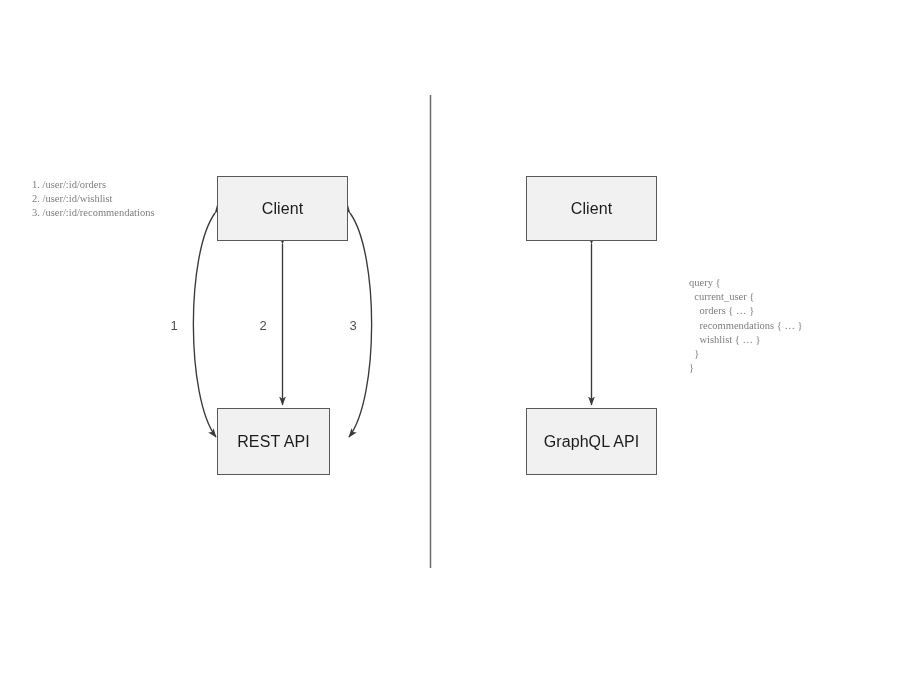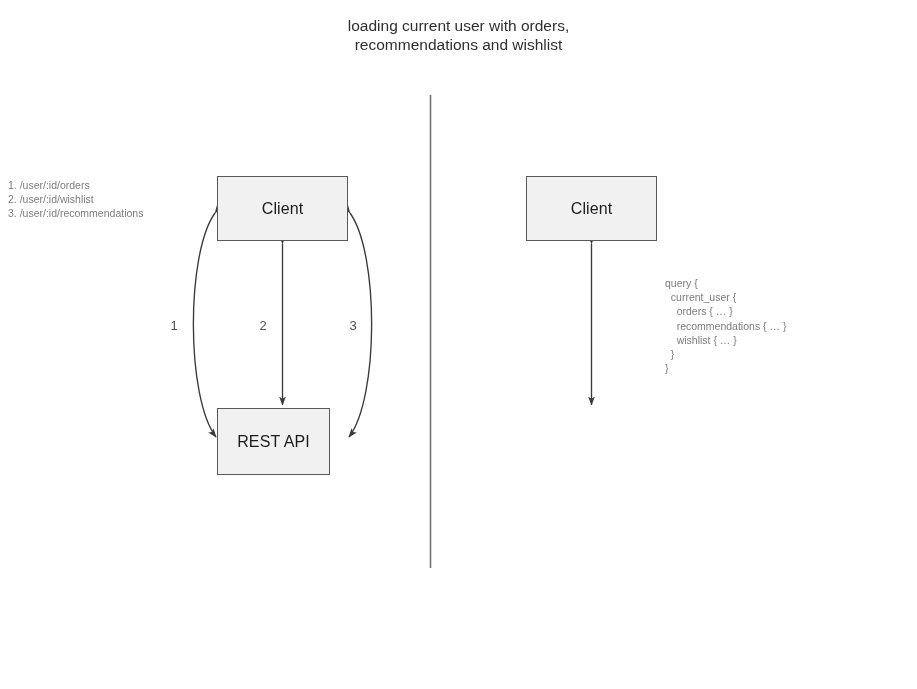--- a/index.html
+++ b/index.html
@@ -54,25 +54,26 @@
   }
 
   #node-client-rest  { left: 217px; top: 176px; width: 131px; height: 65px; }
   #node-rest-api     { left: 217px; top: 408px; width: 113px; height: 67px; }
   #node-client-gql   { left: 526px; top: 176px; width: 131px; height: 65px; }
   #node-graphql-api  { left: 526px; top: 408px; width: 131px; height: 67px; }
 
   
   .code {
     position: absolute;
-    font-family: Liberation Sans, sans-serif;
+    font-family: Liberation Serif, serif;
     font-size: 10.5px;
     line-height: 14.2px;
     color: #7d7d7d;
     white-space: pre;
+    margin-left: 24px;
   }
   #rest-endpoints { left: 8px;   top: 178px; }
   #gql-query      { left: 665px; top: 276px; }
 
   
   .edge-label {
     position: absolute;
     font-family: "Liberation Sans", sans-serif;
     font-size: 13px;
     color: #4f4f4f;
@@ -83,21 +84,20 @@
   #edge-label-2 { left: 253px; top: 318px; }
   #edge-label-3 { left: 343px; top: 318px; }
 
   svg { overflow: visible; }
 </style>
 </head>
 <body>
 
 <div id="canvas">
 
-  <div class="title"><span>loading current user with orders,</span><br><span>recommendations and wishlist</span></div>
 
   <svg id="edge-layer" width="917" height="689" style="position:absolute;left:0;top:0;">
     <defs>
       <marker id="ah" markerWidth="10" markerHeight="10" refX="8.4" refY="3.4" orient="auto" markerUnits="userSpaceOnUse">
         <path d="M0,0 L9,3.4 L0,6.8 L2.1,3.4 z" fill="#3a3a3a"></path>
       </marker>
     </defs>
 
     <line x1="430.5" y1="95" x2="430.5" y2="568" stroke="#6b6b6b" stroke-width="1.5"></line>
 
@@ -115,20 +115,23 @@
   </div>
 
   <div class="node" id="node-rest-api">
     <span>REST API</span>
   </div>
 
   <div class="node" id="node-client-gql">
     <span>Client</span>
   </div>
 
+  <div class="node" id="node-graphql-api">
+    <span>GraphQL API</span>
+  </div>
 
   <div class="edge-label" id="edge-label-1">1</div>
   <div class="edge-label" id="edge-label-2">2</div>
   <div class="edge-label" id="edge-label-3">3</div>
 
   <div class="code" id="rest-endpoints">1. /user/:id/orders
 2. /user/:id/wishlist
 3. /user/:id/recommendations</div>
 
   <div class="code" id="gql-query">query {

